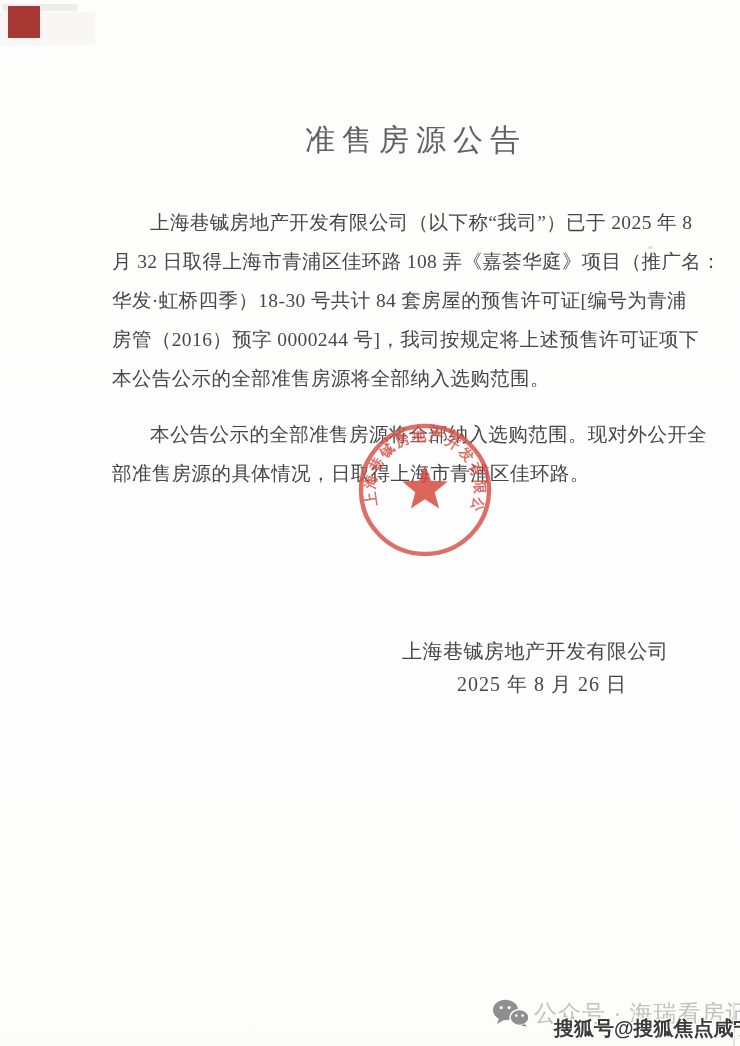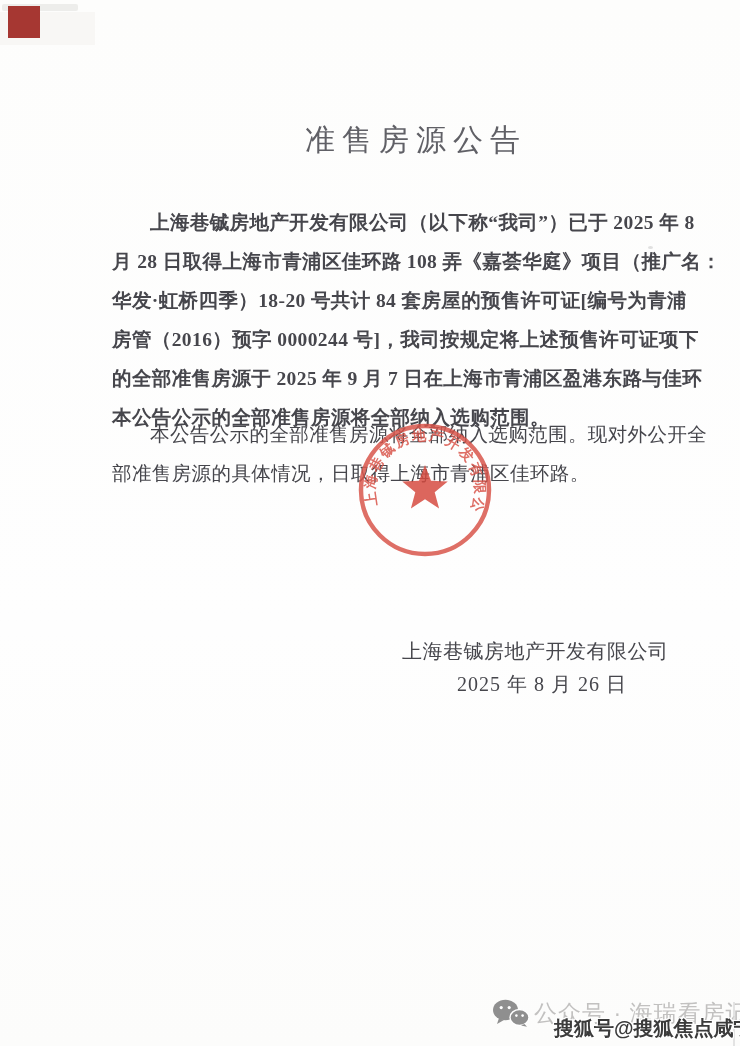--- a/index.html
+++ b/index.html
@@ -16,21 +16,21 @@
   .red-square{left:8px;top:6px;}
   .doc-title{
     left:0;top:120px;width:740px;
     text-align:center;
     font-size:30px;font-weight:normal;
     letter-spacing:7px;color:#606066;margin:0;padding-left:46px;
   }
   .para{left:112px;width:540px;color:#46464c;font-size:19.5px;}
   .para .line{height:39px;line-height:39px;letter-spacing:0.4px;white-space:nowrap;}
   .para .indent{text-indent:38px;}
-  .para1{top:203px;font-weight:bold;}
+  .para1{top:203px;}
   .para2{top:415px;}
   .seal{left:340px;top:405px;opacity:.84;}
   .seal text{
     font-family:"Liberation Serif","DejaVu Serif",serif;
     font-size:14px;letter-spacing:2.2px;font-weight:bold;
   }
   .sig-company{left:402px;top:638px;font-size:20px;color:#46464c;letter-spacing:0.5px;white-space:nowrap;}
   .sig-date{left:457px;top:671px;font-size:20px;color:#46464c;letter-spacing:1px;white-space:nowrap;}
   .dot-artifact{left:648px;top:246px;width:5px;height:3px;background:#d8d8d8;border-radius:50%;opacity:.8;}
   .wechat-icon{left:492px;top:999px;}
@@ -57,24 +57,23 @@
   <div class="abs smudge-b"></div>
 
   <svg class="abs red-square" width="32" height="32">
     <rect x="0" y="0" width="32" height="32" fill="#a63732"></rect>
   </svg>
 
   <h1 class="abs doc-title">准售房源公告</h1>
 
   <div class="abs para para1">
     <div class="line indent">上海巷铖房地产开发有限公司（以下称“我司”）已于 2025 年 8</div>
-    <div class="line">月 28 日取得上海市青浦区佳环路 108 弄《嘉荟华庭》项目（推广名：</div>
-    <div class="line">华发·虹桥四季）18-20 号共计 84 套房屋的预售许可证[编号为青浦</div>
+    <div class="line">月 32 日取得上海市青浦区佳环路 108 弄《嘉荟华庭》项目（推广名：</div>
+    <div class="line">华发·虹桥四季）18-30 号共计 84 套房屋的预售许可证[编号为青浦</div>
     <div class="line">房管（2016）预字 0000244 号]，我司按规定将上述预售许可证项下</div>
-    <div class="line">的全部准售房源于 2025 年 9 月 7 日在上海市青浦区盈港东路与佳环</div>
     <div class="line">本公告公示的全部准售房源将全部纳入选购范围。</div>
   </div>
 
   <div class="abs para para2">
     <div class="line indent">本公告公示的全部准售房源将全部纳入选购范围。现对外公开全</div>
     <div class="line">部准售房源的具体情况，日取得上海市青浦区佳环路。</div>
   </div>
 
   <svg class="abs seal" width="170" height="170" viewBox="0 0 170 170">
     <defs>

